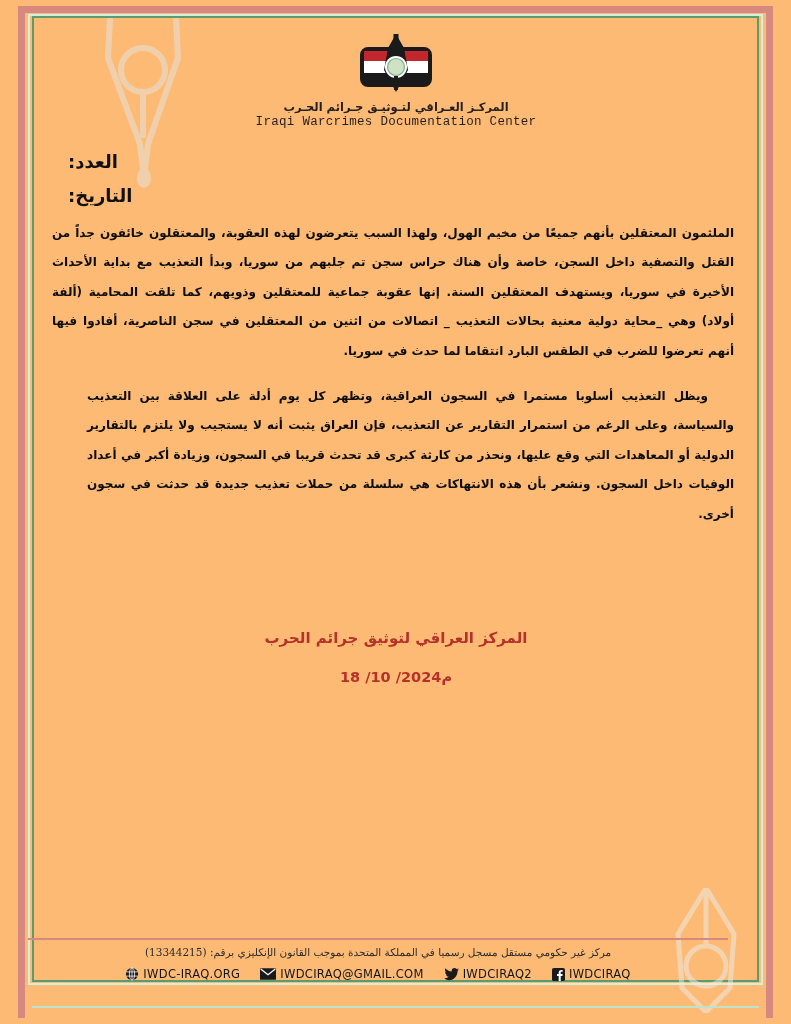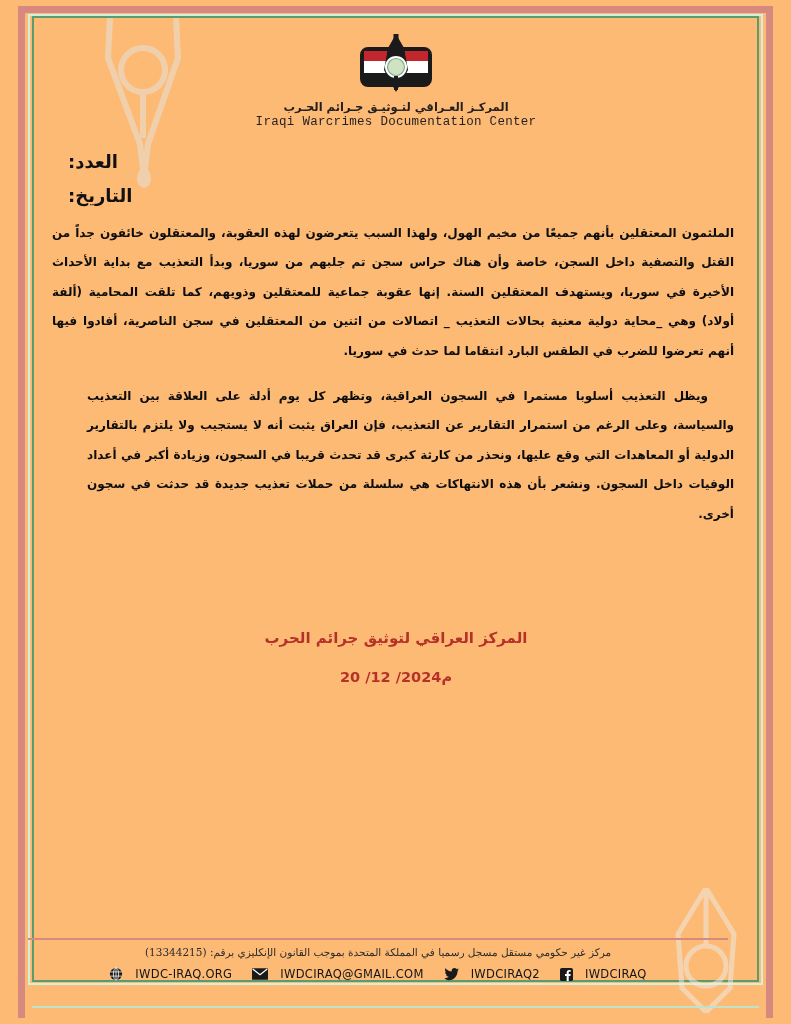--- a/index.html
+++ b/index.html
@@ -168,21 +168,21 @@
   .social {
     display: flex;
     justify-content: center;
     align-items: center;
     gap: 20px;
     margin-top: 9px;
   }
   .social-item {
     display: flex;
     align-items: center;
-    gap: 12px;
+    gap: 4px;
   }
   .social-label {
     font-size: 11.5px;
     color: #141414;
     letter-spacing: 0.3px;
     font-weight: 500;
   }
   .social-icon { display: block; }
   .footer-green-rule {
     position: absolute;
@@ -247,21 +247,21 @@
       <span class="meta-row">التاريخ:</span>
     </div>
 
     <div class="body-text">
       <p class="para">الملثمون المعتقلين بأنهم جميعًا من مخيم الهول، ولهذا السبب يتعرضون لهذه العقوبة، والمعتقلون خائفون جداً من القتل والتصفية داخل السجن، خاصة وأن هناك حراس سجن تم جلبهم من سوريا، وبدأ التعذيب مع بداية الأحداث الأخيرة في سوريا، ويستهدف المعتقلين السنة. إنها عقوبة جماعية للمعتقلين وذويهم، كما تلقت المحامية (ألفة أولاد) وهي _محاية دولية معنية بحالات التعذيب _ اتصالات من اثنين من المعتقلين في سجن الناصرية، أفادوا فيها أنهم تعرضوا للضرب في الطقس البارد انتقاما لما حدث في سوريا.</p>
       <p class="para indent">ويظل التعذيب أسلوبا مستمرا في السجون العراقية، وتظهر كل يوم أدلة على العلاقة بين التعذيب والسياسة، وعلى الرغم من استمرار التقارير عن التعذيب، فإن العراق يثبت أنه لا يستجيب ولا يلتزم بالتقارير الدولية أو المعاهدات التي وقع عليها، ونحذر من كارثة كبرى قد تحدث قريبا في السجون، وزيادة أكبر في أعداد الوفيات داخل السجون. ونشعر بأن هذه الانتهاكات هي سلسلة من حملات تعذيب جديدة قد حدثت في سجون أخرى.</p>
     </div>
 
     <div class="signature">
       <div class="sig-name">المركز العراقي لتوثيق جرائم الحرب</div>
-      <div class="sig-date">20 /12 /2024م</div>
+      <div class="sig-date">18 /10 /2024م</div>
     </div>
 
   </div>
 
   <div class="footer">
     <div class="footer-rule"></div>
     <div class="footer-note">مركز غير حكومي مستقل مسجل رسميا في المملكة المتحدة بموجب القانون الإنكليزي برقم: (13344215)</div>
 
     <div class="social">
 

